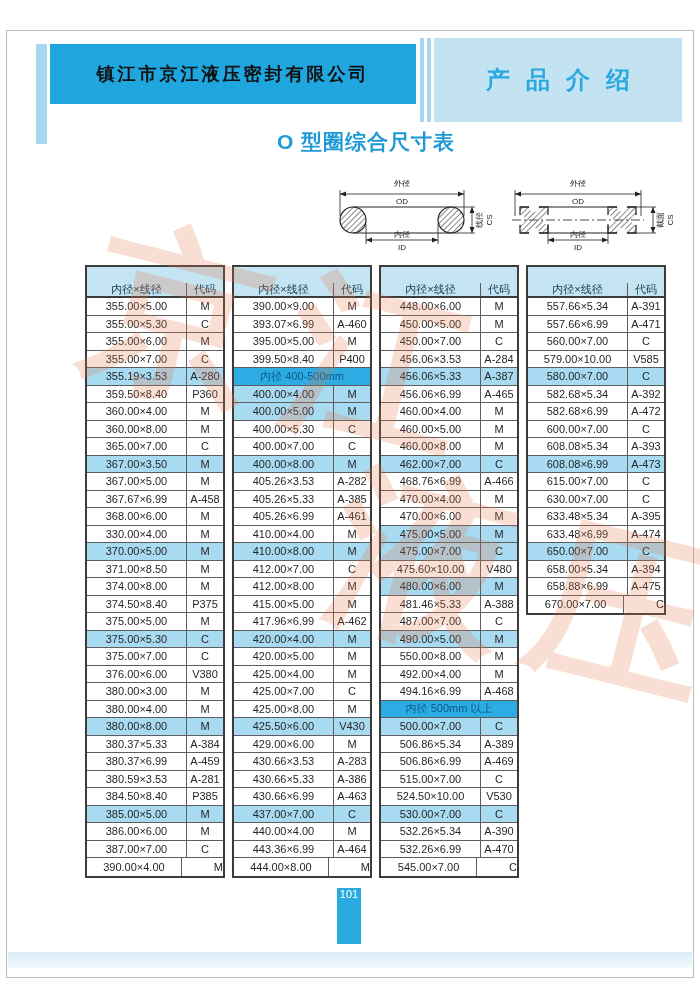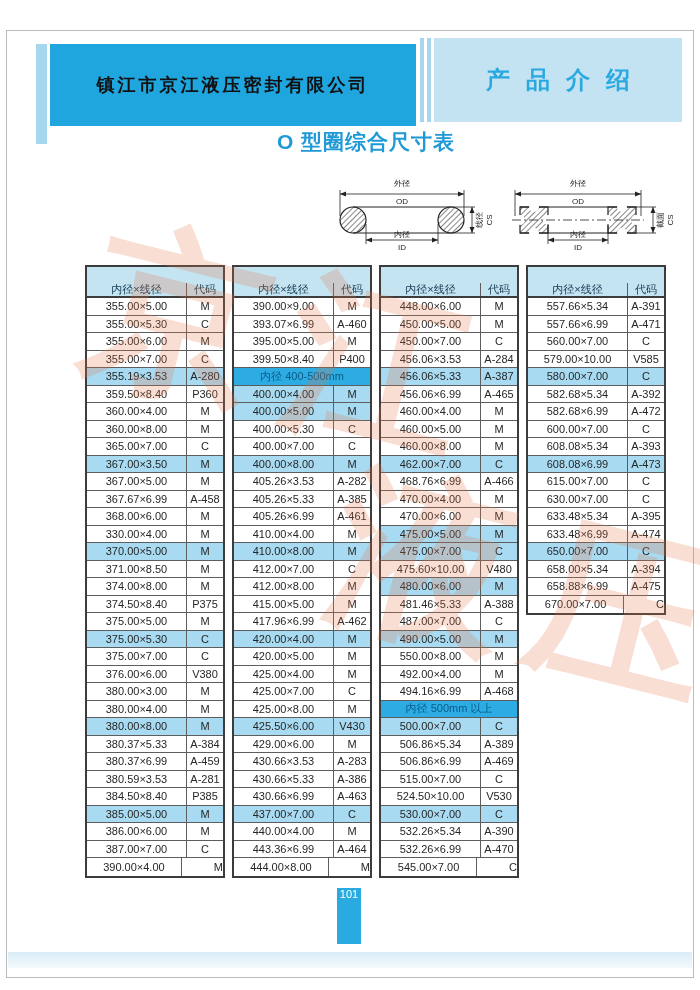--- a/index.html
+++ b/index.html
@@ -2,21 +2,21 @@
 <html><head>
 <meta charset="utf-8">
 <style>
   html,body{margin:0;padding:0;background:#fff;}
   #page{position:relative;width:700px;height:990px;background:#fff;overflow:hidden;
         font-family:"Liberation Sans", sans-serif;}
   .frame{position:absolute;left:6px;top:30px;width:686px;height:946px;border:1px solid #b9bcbe;}
 
   
   .stripe{position:absolute;background:#a6d7ee;}
-  .hdr-dark{position:absolute;left:50px;top:44px;width:366px;height:82px;background:#1fa6df;
+  .hdr-dark{position:absolute;left:50px;top:44px;width:366px;height:60px;background:#1fa6df;
             display:flex;align-items:center;justify-content:center;}
   .company{font-family:"Liberation Serif", serif;font-weight:bold;font-size:18px;color:#111;
            letter-spacing:3px;}
   .hdr-light{position:absolute;left:434px;top:38px;width:248px;height:84px;background:#c3e3f3;
              display:flex;align-items:center;justify-content:center;}
   .section-title{font-weight:bold;font-size:24px;color:#2aa9e0;letter-spacing:16px;padding-left:16px;}
 
   .page-title{position:absolute;left:0;top:128px;width:700px;text-align:center;
               font-size:21px;font-weight:bold;color:#1f9ad6;letter-spacing:1px;margin-left:16px;}
 

